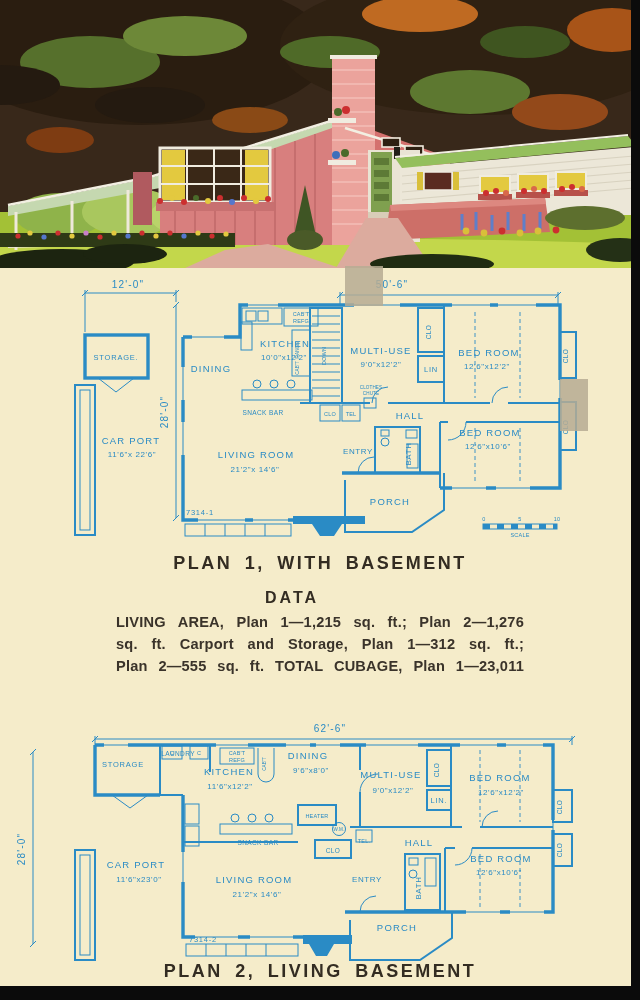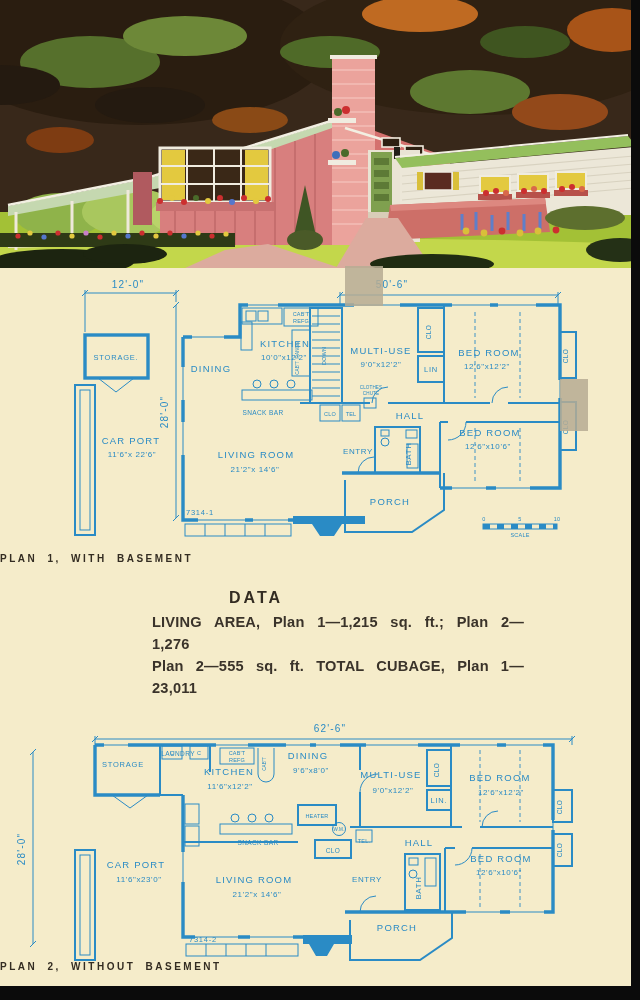--- a/index.html
+++ b/index.html
@@ -2,29 +2,29 @@
 <html><head>
 <meta charset="utf-8">
 <style>
   html,body{margin:0;padding:0;}
   .page{position:relative;width:640px;height:1000px;background:#f5ecca;overflow:hidden;
         font-family:"Liberation Sans",sans-serif;}
   .illu{position:absolute;left:0;top:0;width:640px;height:268px;}
   .planwrap{position:absolute;}
   .p1{left:20px;top:272px;width:600px;height:286px;}
   .p2{left:0px;top:712px;width:640px;height:252px;}
-  .caption{position:absolute;left:0;width:640px;text-align:left;color:#332c22;
-           font-weight:700;font-size:10px;letter-spacing:2.5px;word-spacing:5px;}
+  .caption{position:absolute;left:0;width:640px;text-align:center;color:#332c22;
+           font-weight:700;font-size:18px;letter-spacing:2.5px;word-spacing:5px;}
   .cap1{top:553px;}
   .cap2{top:961px;}
   .data-head{position:absolute;top:589px;left:0;width:512px;text-align:center;color:#332c22;
-             font-weight:700;font-size:16px;letter-spacing:3px;}
+             font-weight:700;font-size:16px;letter-spacing:3px;padding-left:36px;}
   .data-par{position:absolute;top:611px;left:116px;width:408px;color:#3a332a;
             font-weight:700;font-size:14.6px;line-height:22px;word-spacing:3.5px;letter-spacing:.2px;}
-  .jline{text-align:justify;text-align-last:justify;margin-left:36px;}
+  .jline{text-align:justify;text-align-last:justify;}
   .jline.last{text-align-last:left;}
   .tape{position:absolute;background:#b6ac93;opacity:.85;}
   .tape1{left:345px;top:266px;width:38px;height:40px;}
   .tape2{left:560px;top:379px;width:28px;height:52px;}
   .edge-r{position:absolute;right:0;top:0;width:9px;height:1000px;background:#0b0b0b;}
   .edge-b{position:absolute;left:0;top:986px;width:640px;height:14px;background:#0b0b0b;}
   
   .wl{stroke:#2a8bc5;fill:none;}
   .w4{stroke-width:3.4;} .w2{stroke-width:2;} .w1{stroke-width:1;}
   .gap{stroke:#f5ecca;stroke-width:6;fill:none;}
@@ -336,20 +336,21 @@
         <text class="bp r5 mid" x="500" y="265">SCALE</text>
       </g>
     </svg>
   </div>
 
   <div class="caption cap1">PLAN 1, WITH BASEMENT</div>
 
   <div class="data-head">DATA</div>
   <div class="data-par">
     <div class="jline">LIVING AREA, Plan 1—1,215 sq. ft.; Plan 2—1,276</div>
+    <div class="jline">sq. ft. Carport and Storage, Plan 1—312 sq. ft.;</div>
     <div class="jline">Plan 2—555 sq. ft. TOTAL CUBAGE, Plan 1—23,011</div>
   </div>
 
   <div class="planwrap p2">
     <svg width="640" height="252" viewBox="0 0 640 252">
       <g class="wl w1">
         <path d="M95,27 H572 M95,24 V33 M572,24 V33 M92,30 l6,-6 M569,30 l6,-6"></path>
         <path d="M33,40 V232 M30,43 l6,-6 M30,235 l6,-6"></path>
       </g>
       <text class="bp r10 mid" x="330" y="20">62'-6"</text>
@@ -456,19 +457,19 @@
         <text class="bp r9 mid" x="136" y="156">CAR PORT</text>
         <text class="bp r8 mid" x="139" y="170">11'6"x23'0"</text>
         <text class="bp r9 mid" x="254" y="171">LIVING ROOM</text>
         <text class="bp r8 mid" x="257" y="185">21'2"x 14'6"</text>
         <text class="bp r9 mid" x="397" y="219">PORCH</text>
         <text class="bp r7 mid" x="203" y="230">7314-2</text>
       </g>
     </svg>
   </div>
 
-  <div class="caption cap2">PLAN 2, WITHOUT BASEMENT</div>
+  <div class="caption cap2">PLAN 2, LIVING BASEMENT</div>
 
   <div class="tape tape1"></div>
   <div class="tape tape2"></div>
   <div class="edge-r"></div>
   <div class="edge-b"></div>
 </div>
 
 </body></html>

